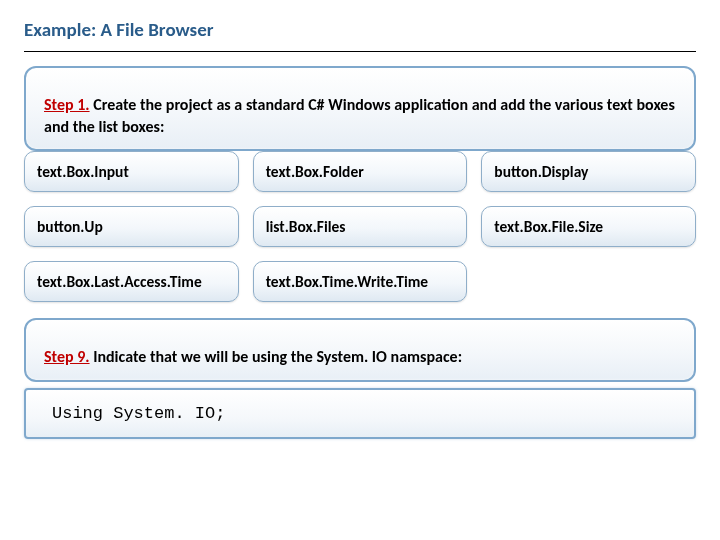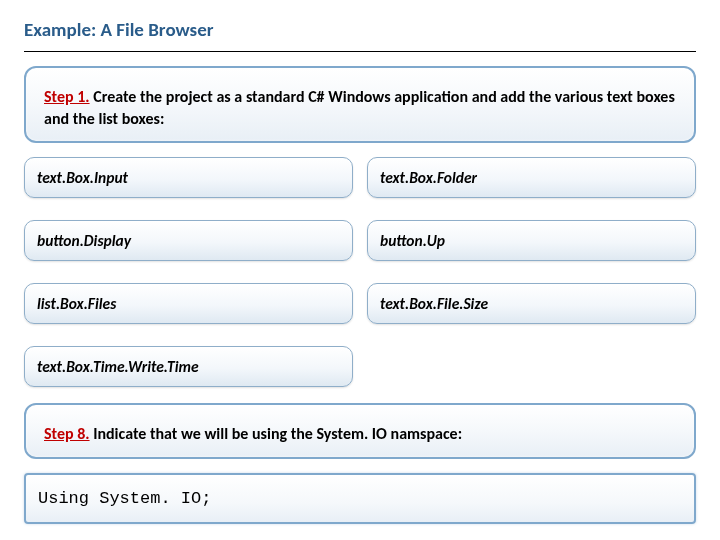--- a/index.html
+++ b/index.html
@@ -18,55 +18,53 @@
     border-bottom: 1px solid #000;
     padding-bottom: 10px;
     margin-bottom: 14px;
     display: inline-block;
     width: 100%;
   }
   .step-box {
     background: linear-gradient(to bottom, #ffffff 0%, #f5f8fb 50%, #e8eff6 100%);
     border: 2px solid #7fa8cc;
     border-radius: 12px;
-    padding: 18px 18px 12px 18px;
-    margin-bottom: 14px;
+    padding: 26px 18px 12px 18px;
     font-size: 16px;
     line-height: 1.35;
     box-shadow: inset 0 0 3px rgba(255,255,255,0.8);
   }
   .step-label {
     color: #c00000;
     font-weight: bold;
     text-decoration: underline;
   }
   .step-text { font-weight: bold; }
   .step-text-plain { font-weight: bold; }
   .grid {
     display: grid;
-    grid-template-columns: repeat(2, 1fr);
-    gap: 22px 14px;
+    grid-template-columns: repeat(3, 1fr);
+    gap: 14px 14px;
     margin: 0 0 16px 0;
-    font-style: italic;
   }
   .pill {
     background: linear-gradient(to bottom, #ffffff 0%, #f3f7fb 55%, #dfe9f2 100%);
     border: 1px solid #8faec9;
     border-radius: 10px;
     padding: 10px 12px;
     font-size: 15.5px;
     font-weight: bold;
     color: #000;
     box-shadow: 0 1px 2px rgba(0,0,0,0.12), inset 0 1px 0 rgba(255,255,255,0.9);
   }
   .code-box {
     background: linear-gradient(to bottom, #ffffff 0%, #f5f8fb 60%, #e8eff6 100%);
     border: 2px solid #7fa8cc;
     border-radius: 4px;
-    padding: 14px 12px;
+    padding: 14px 26px;
     font-family: "Courier New", monospace;
     font-size: 17px;
     margin-top: 6px;
     box-shadow: 0 0 3px rgba(127,168,204,0.4);
   }
   .empty-cell { visibility: hidden; }
 </style>
 </head>
 <body>
 
@@ -78,24 +76,25 @@
   <span class="step-label">Step 1.</span><span class="step-text"> Create the project as a standard C# Windows application and add the various text boxes and the list boxes:</span>
 </div>
 
 <div class="grid">
   <div class="pill">text.Box.Input</div>
   <div class="pill">text.Box.Folder</div>
   <div class="pill">button.Display</div>
   <div class="pill">button.Up</div>
   <div class="pill">list.Box.Files</div>
   <div class="pill">text.Box.File.Size</div>
+  <div class="pill">text.Box.Last.Access.Time</div>
   <div class="pill">text.Box.Time.Write.Time</div>
   <div class="pill empty-cell"></div>
 </div>
 
 <div class="step-box">
-  <span class="step-label">Step 8.</span><span class="step-text-plain"> Indicate that we will be using the System. IO namspace:</span>
+  <span class="step-label">Step 9.</span><span class="step-text-plain"> Indicate that we will be using the System. IO namspace:</span>
 </div>
 
 <div class="code-box">Using System. IO;</div>
 
 
 
 
 </body></html>

